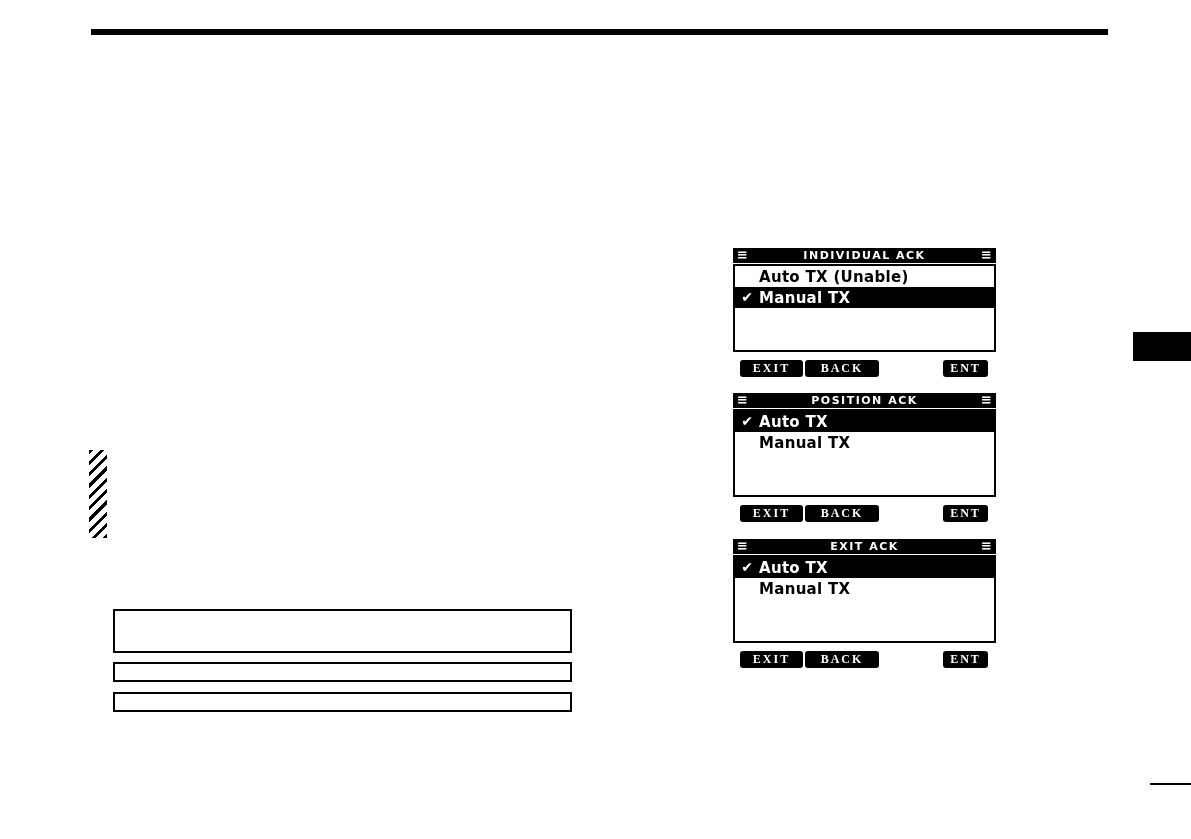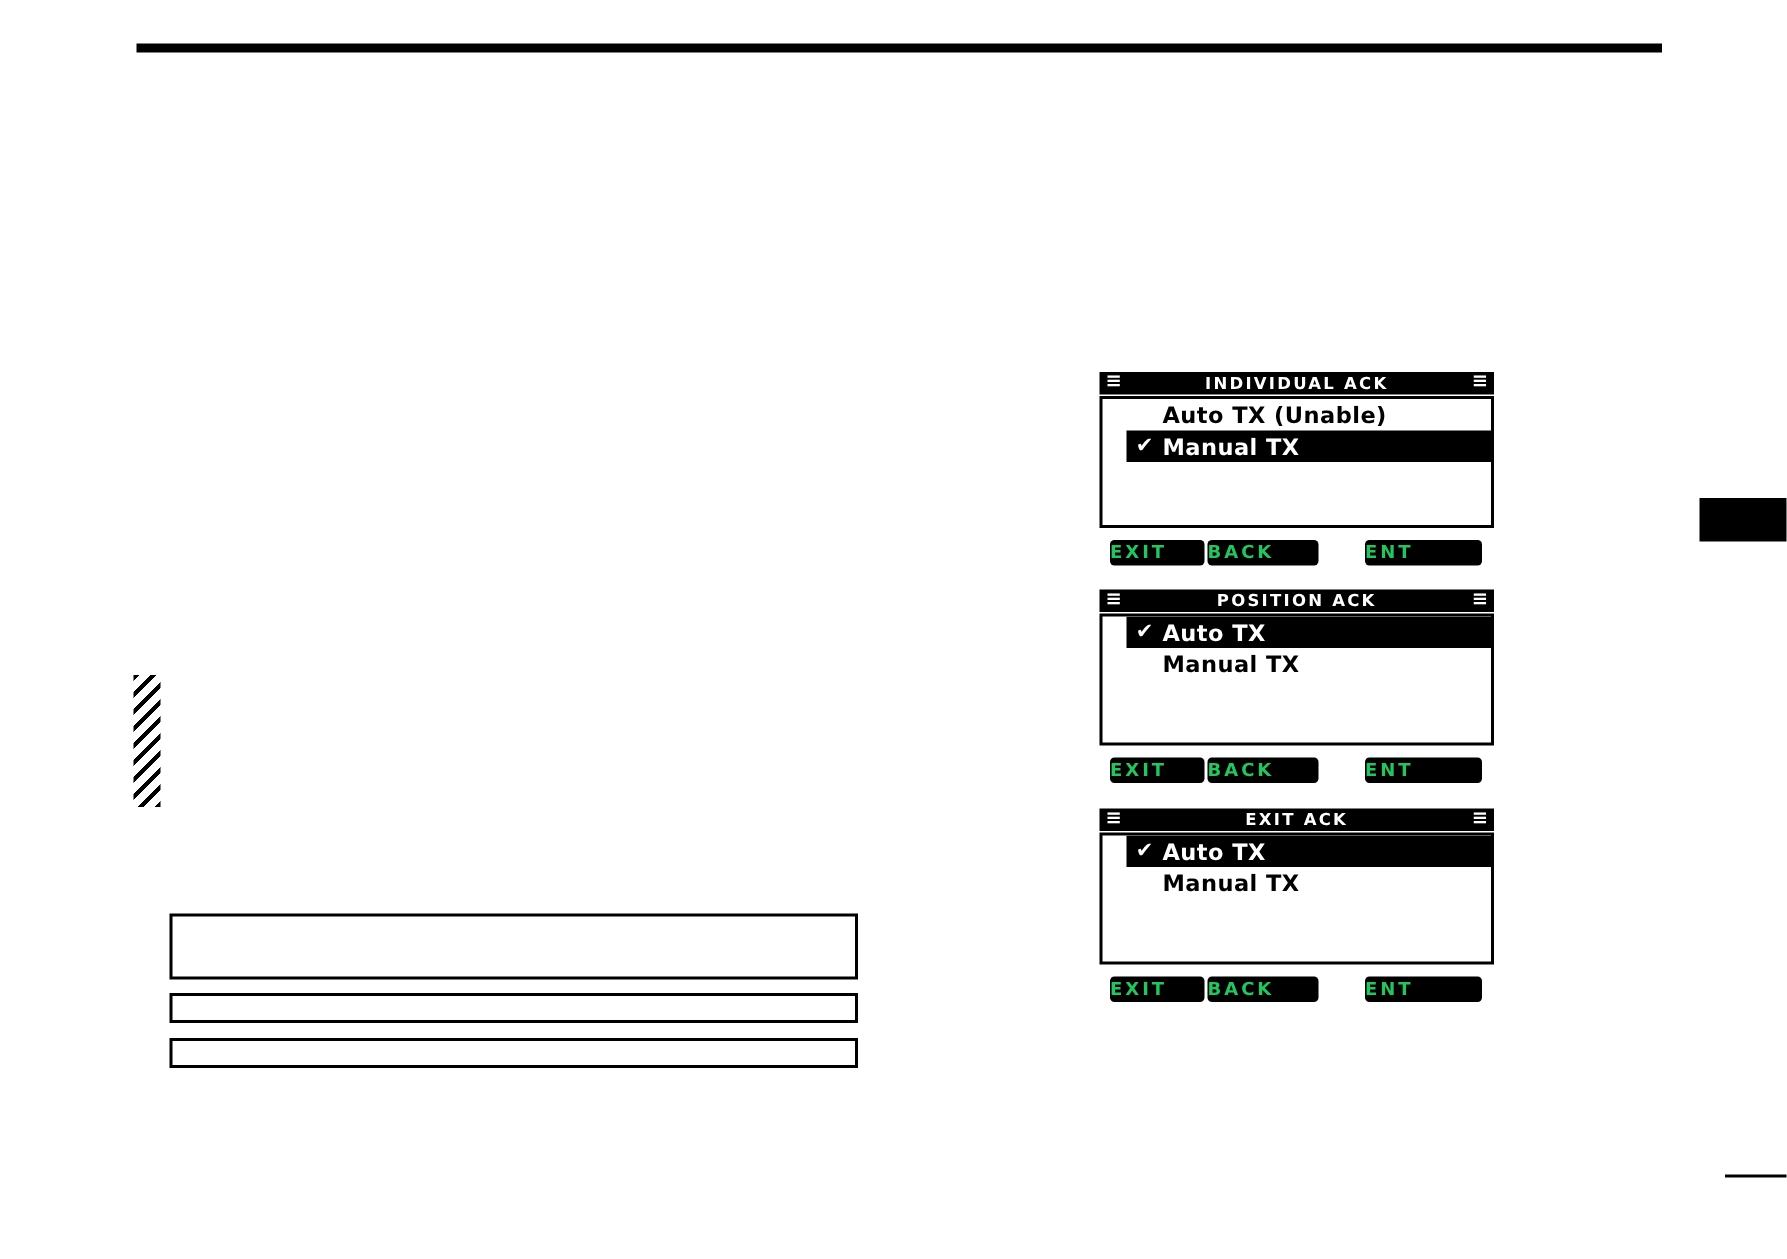--- a/index.html
+++ b/index.html
@@ -33,37 +33,37 @@
     position:absolute;top:0;left:0;right:0;height:15px;
     background:#000;color:#fff;
     text-align:center;font-size:11px;font-weight:bold;letter-spacing:1.5px;line-height:15px;
     white-space:nowrap;
   }
   .menu-ic{position:absolute;top:0;font-size:13px;font-weight:bold;line-height:14px;letter-spacing:0;}
   .menu-ic.left{left:4px;} .menu-ic.right{right:4px;}
 
   .lcd-list{
     position:absolute;top:16px;left:0;right:0;height:88px;
-    border:2px solid #000;background:#fff;box-sizing:border-box;overflow:hidden;padding-left:16px;
+    border:2px solid #000;background:#fff;box-sizing:border-box;overflow:hidden;
   }
   .lcd-row{height:21px;display:flex;align-items:center;font-size:15px;font-weight:bold;color:#000;white-space:nowrap;}
   .lcd-row.selected{background:#000;color:#fff;}
   .chk{flex:0 0 24px;text-align:center;font-size:14px;line-height:21px;}
   .lbl{letter-spacing:0.3px;}
 
   .lcd-softkeys{position:absolute;left:0;right:0;bottom:0;height:17px;display:flex;align-items:center;}
   .softkey{
-    background:#000;color:#22c55e;height:17px;line-height:17px;
-    font-size:12px;font-weight:bold;letter-spacing:2px;
-    border-radius:3px;box-sizing:border-box;
+    background:#000;color:#ffffff;height:17px;line-height:17px;
+    font-size:12px;font-weight:bold;letter-spacing:2px;text-align:center;
+    border-radius:3px;box-sizing:border-box;font-family:Liberation Serif, serif;
   }
   .sk-exit{margin-left:7px;width:63px;}
   .sk-back{margin-left:2px;width:74px;}
   .sk-spacer{flex:1;}
-  .sk-ent{margin-right:8px;width:78px;}
+  .sk-ent{margin-right:8px;width:45px;}
 </style>
 </head>
 <body>
 
 <div class="page">
 
   <div class="top-rule"></div>
   <div class="hatch-bar"></div>
 
   <div class="callout-box large"></div>

